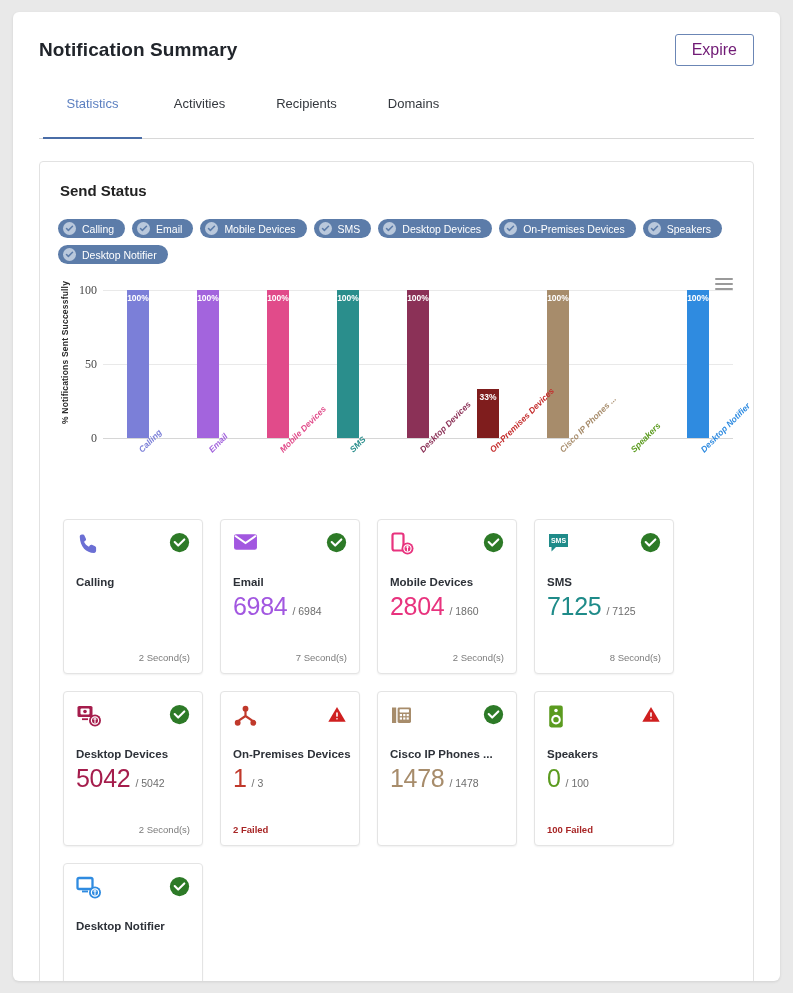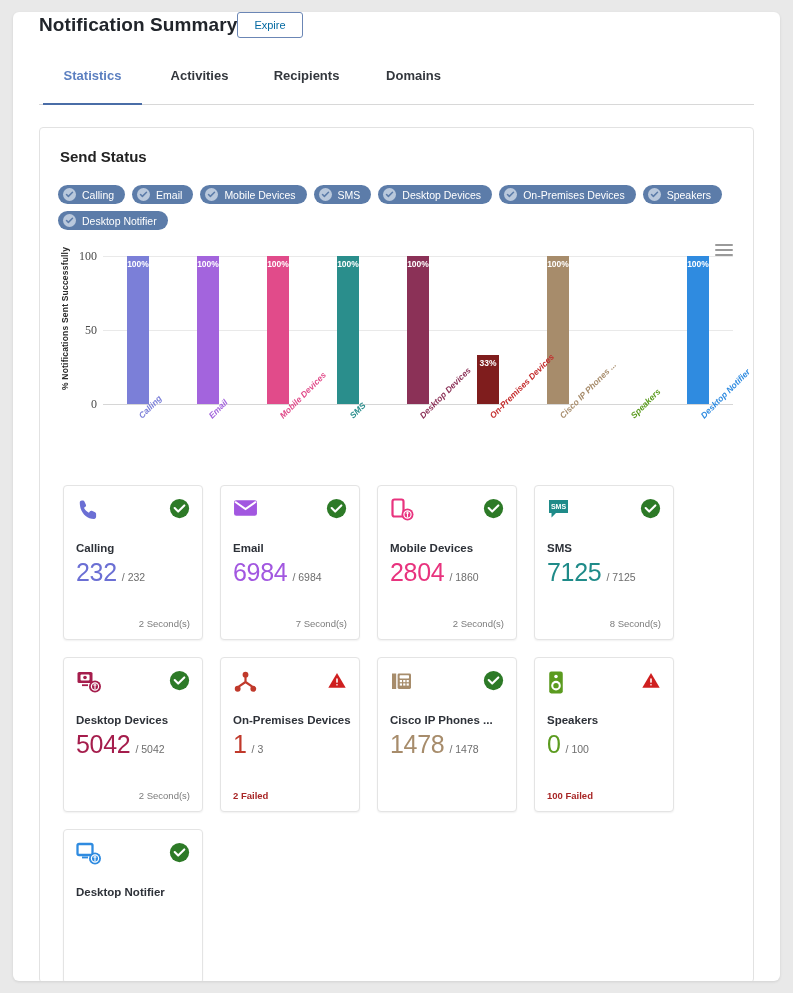--- a/index.html
+++ b/index.html
@@ -9,32 +9,32 @@
     font-family: "Liberation Sans", sans-serif;
     -webkit-font-smoothing: antialiased;
   }
   .page { width: 793px; height: 993px; padding: 12px 13px; }
   .panel {
     background: #fff; border-radius: 6px; height: 969px;
     box-shadow: 0 1px 3px rgba(0,0,0,.10);
     padding: 0 26px; position: relative; overflow: hidden;
   }
   
-  .hdr { display: flex; align-items: center; }
+  .hdr { display: flex; align-items: center; justify-content: space-between; padding-top: 22px; }
   .hdr-title { font-size: 19px; font-weight: 700; color: #21252b; letter-spacing: .1px; }
   .expire-btn {
-    border: 1px solid #6b86b5; background: #fff; color: #0369a1;
-    font-size: 11px; font-family: inherit; border-radius: 3px;
+    border: 1px solid #6b86b5; background: #fff; color: #701a75;
+    font-size: 16px; font-family: inherit; border-radius: 3px;
     padding: 6px 16px; cursor: pointer;
   }
   
   .tabs { display: flex; margin-top: 22px; border-bottom: 1px solid #d8d8d8; position: relative; }
   .tab {
-    font-size: 13px; color: #33373d; padding: 8px 0 21px 0; cursor: pointer;
-    width: 107px; text-align: center; position: relative; font-weight: bold;
+    font-size: 13px; color: #33373d; padding: 8px 0 27px 0; cursor: pointer;
+    width: 107px; text-align: center; position: relative;
   }
   .tab.active { color: #5b7fc0; }
   .tab.active::after {
     content: ""; position: absolute; left: 4px; right: 4px; bottom: -1px;
     height: 2px; background: #4a6da7;
   }
   
   .section {
     border: 1px solid #e2e2e2; border-radius: 4px; margin-top: 22px;
     padding: 18px 18px 20px 18px; height: 856px;
@@ -290,24 +290,20 @@
                 </svg>
               </span>
       <span class="status-ic">
                 <svg width="21" height="21" viewBox="0 0 24 24">
                   <circle cx="12" cy="12" r="11" fill="#2d7a27"></circle>
                   <path d="M17.5 8.5l-7 7-4-4" fill="none" stroke="#fff" stroke-width="2.4" stroke-linecap="round" stroke-linejoin="round"></path>
                 </svg>
               </span>
     </div>
     <div class="card-title">Calling</div>
-    <div class="card-nums">
-      <span class="big" style="color:#6b6fd4">232</span>
-      <span class="slash">/ 232</span>
-    </div>
     <div class="card-foot">2 Second(s)</div>
   </div>
           <div class="card">
     <div class="card-top">
       <span class="card-icon">
                 <svg width="25" height="20" viewBox="0 0 24 18">
                   <rect x="1" y="1.5" width="22" height="15" rx="2.2" fill="#a257e0"></rect>
                   <path d="M2 3l10 7 10-7" fill="none" stroke="#fff" stroke-width="2"></path>
                 </svg>
               </span>

